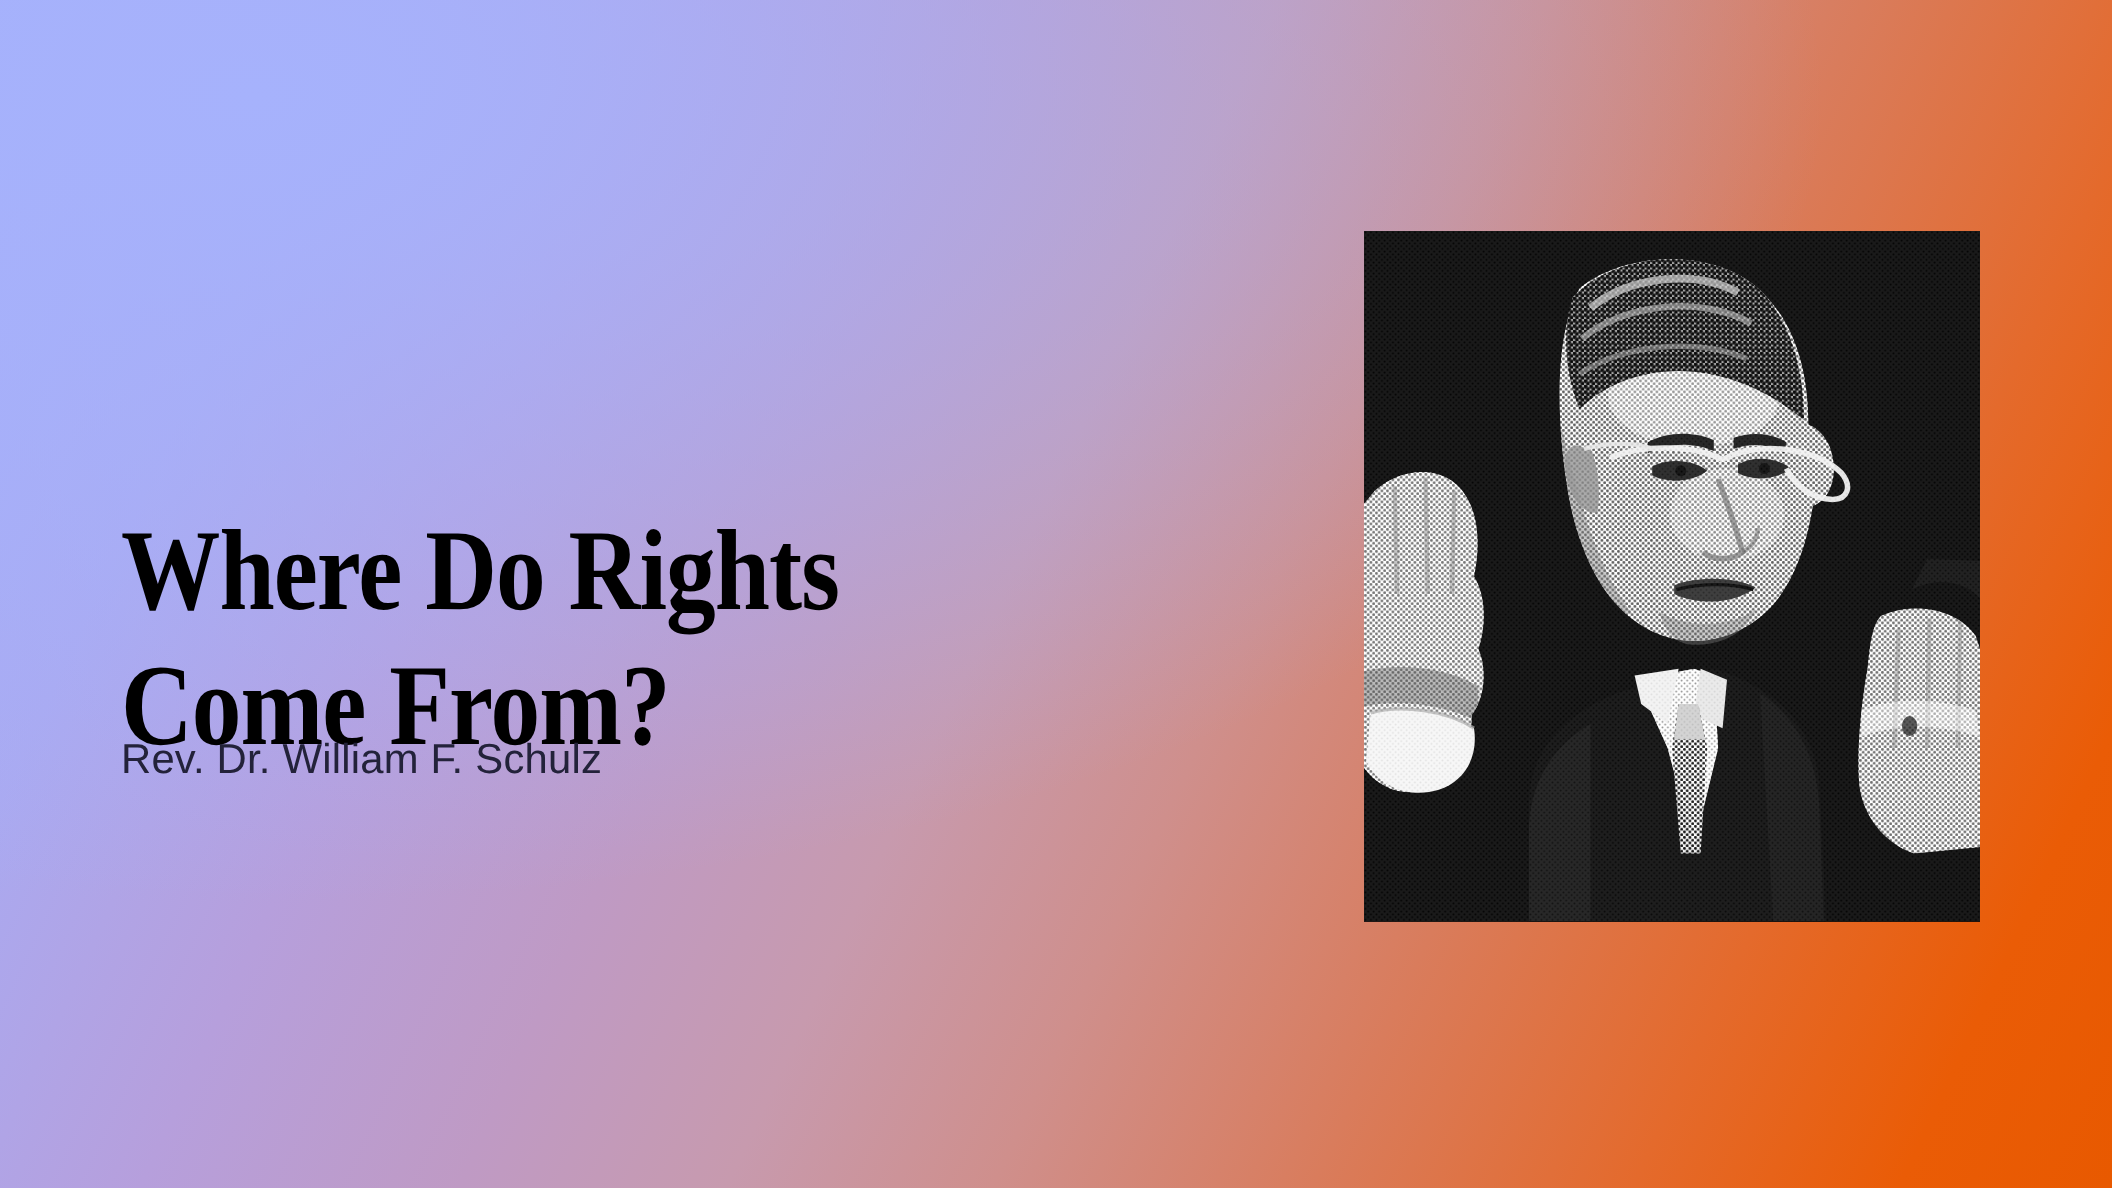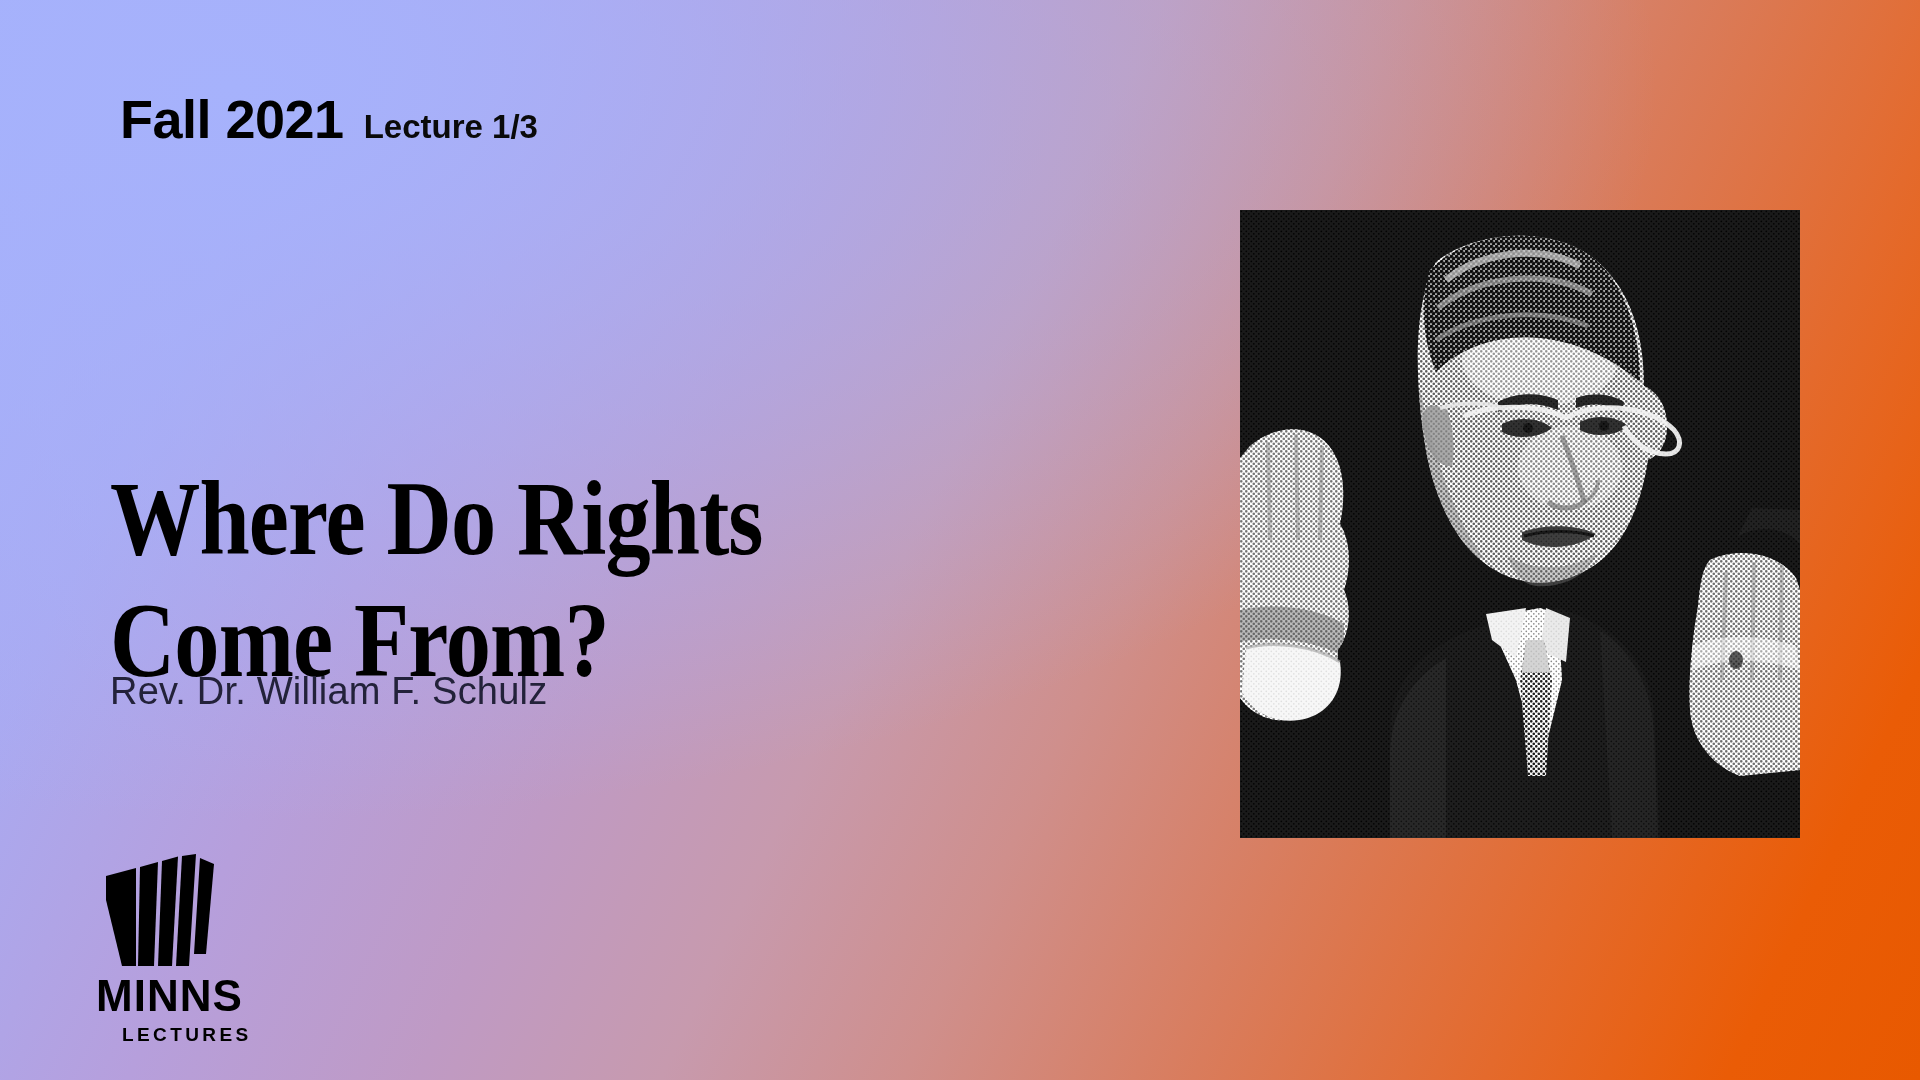--- a/index.html
+++ b/index.html
@@ -140,48 +140,29 @@
     background: #000000;
     overflow: hidden;
   }
   .portrait svg { display: block; width: 100%; height: 100%; }
 </style>
 </head>
 <body>
 
 <div id="slide">
 
-  <div class="eyebrow">
-    <span class="eyebrow-term">Fall 2021</span>
-    <span class="eyebrow-lecture">Lecture 1/3</span>
-  </div>
 
 
   <h1 class="headline">
     <span class="hl-line">Where Do Rights</span>
     <span class="hl-line">Come From?</span>
   </h1>
 
   <div class="byline">Rev. Dr. William F. Schulz</div>
 
-  <div class="logo">
-    <span class="logo-mark">
-      <svg viewBox="0 0 122 112" xmlns="http://www.w3.org/2000/svg" aria-hidden="true">
-        <g fill="#000000">
-          <path d="M4 22 L34 14 L34 112 L20 112 L4 46 Z"></path>
-          <path d="M38 13 L56 8 L52 112 L36 112 Z"></path>
-          <path d="M60 7 L76 2.5 L70 112 L56 112 Z"></path>
-          <path d="M80 2 L94 0 L87 112 L74 112 Z"></path>
-          <path d="M98 4 L112 10 L104 100 L92 100 Z"></path>
-        </g>
-      </svg>
-    </span>
-    <div class="logo-wordmark">MINNS</div>
-    <div class="logo-subword">LECTURES</div>
-  </div>
 
   <div class="portrait">
     <svg viewBox="0 0 560 628" xmlns="http://www.w3.org/2000/svg" aria-hidden="true">
       <defs>
 
         <pattern id="halftone" width="5" height="5" patternUnits="userSpaceOnUse">
           <rect width="5" height="5" fill="#ffffff"></rect>
           <circle cx="1.3" cy="1.3" r="1.35" fill="#111111"></circle>
           <circle cx="3.8" cy="3.8" r="1.35" fill="#111111"></circle>
         </pattern>

